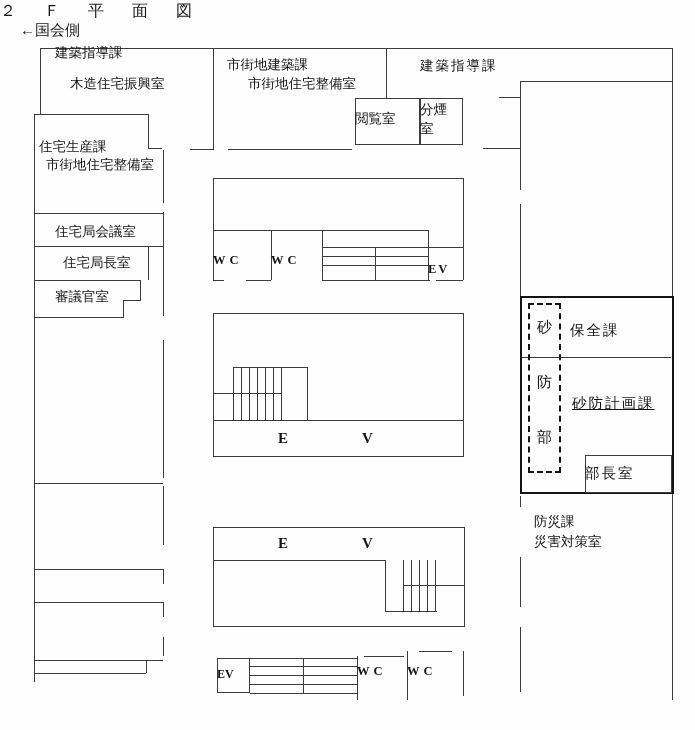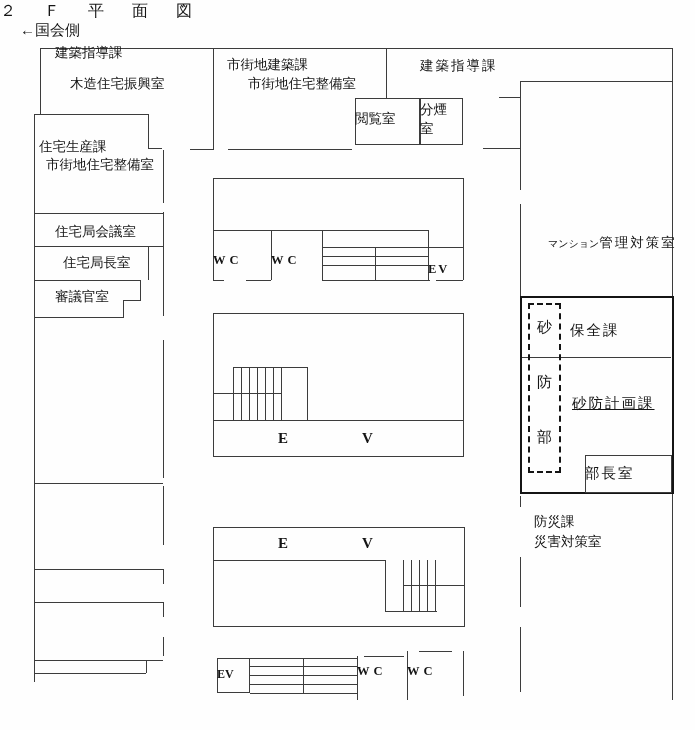--- a/index.html
+++ b/index.html
@@ -140,23 +140,20 @@
   <div class="w" style="left:407px;top:651px;width:1.3px;height:49px;"></div>
   <div class="w" style="left:463px;top:651px;width:1.3px;height:45px;"></div>
   <div class="w" style="left:364px;top:656px;width:40px;height:1.2px;"></div>
   <div class="w" style="left:419px;top:651px;width:33px;height:1.2px;"></div>
   <div class="lbl fs125 bold ls4 ctr" style="left:357px;top:663px;width:50px;">WC</div>
   <div class="lbl fs125 bold ls4 ctr" style="left:407px;top:663px;width:56px;">WC</div>
 
   <div class="w" style="left:520px;top:81px;width:152px;height:1.3px;"></div>
   <div class="w" style="left:520px;top:81px;width:1.3px;height:109px;"></div>
   <div class="w" style="left:520px;top:204px;width:1.3px;height:92px;"></div>
-  <div class="lbl" style="left:532px;top:209px;">
-    <span class="fs10">マンション</span><span class="fs135 ls2">管理対策室</span>
-  </div>
 
   <div class="thickbox" style="left:520px;top:296px;width:154px;height:198px;"></div>
   <div class="w" style="left:522px;top:357px;width:149px;height:1.2px;"></div>
   <div class="dashbox" style="left:528px;top:303px;width:33px;height:170px;"></div>
   <div class="lbl fs15" style="left:537px;top:317px;">砂</div>
   <div class="lbl fs15" style="left:537px;top:372px;">防</div>
   <div class="lbl fs15" style="left:537px;top:427px;">部</div>
   <div class="lbl fs145 ls2" style="left:570px;top:320px;">保全課</div>
   <div class="lbl fs145 ls2" style="left:572px;top:393px;text-decoration:underline;">砂防計画課</div>
   <div class="box" style="left:585px;top:455px;width:87px;height:38px;"></div>

